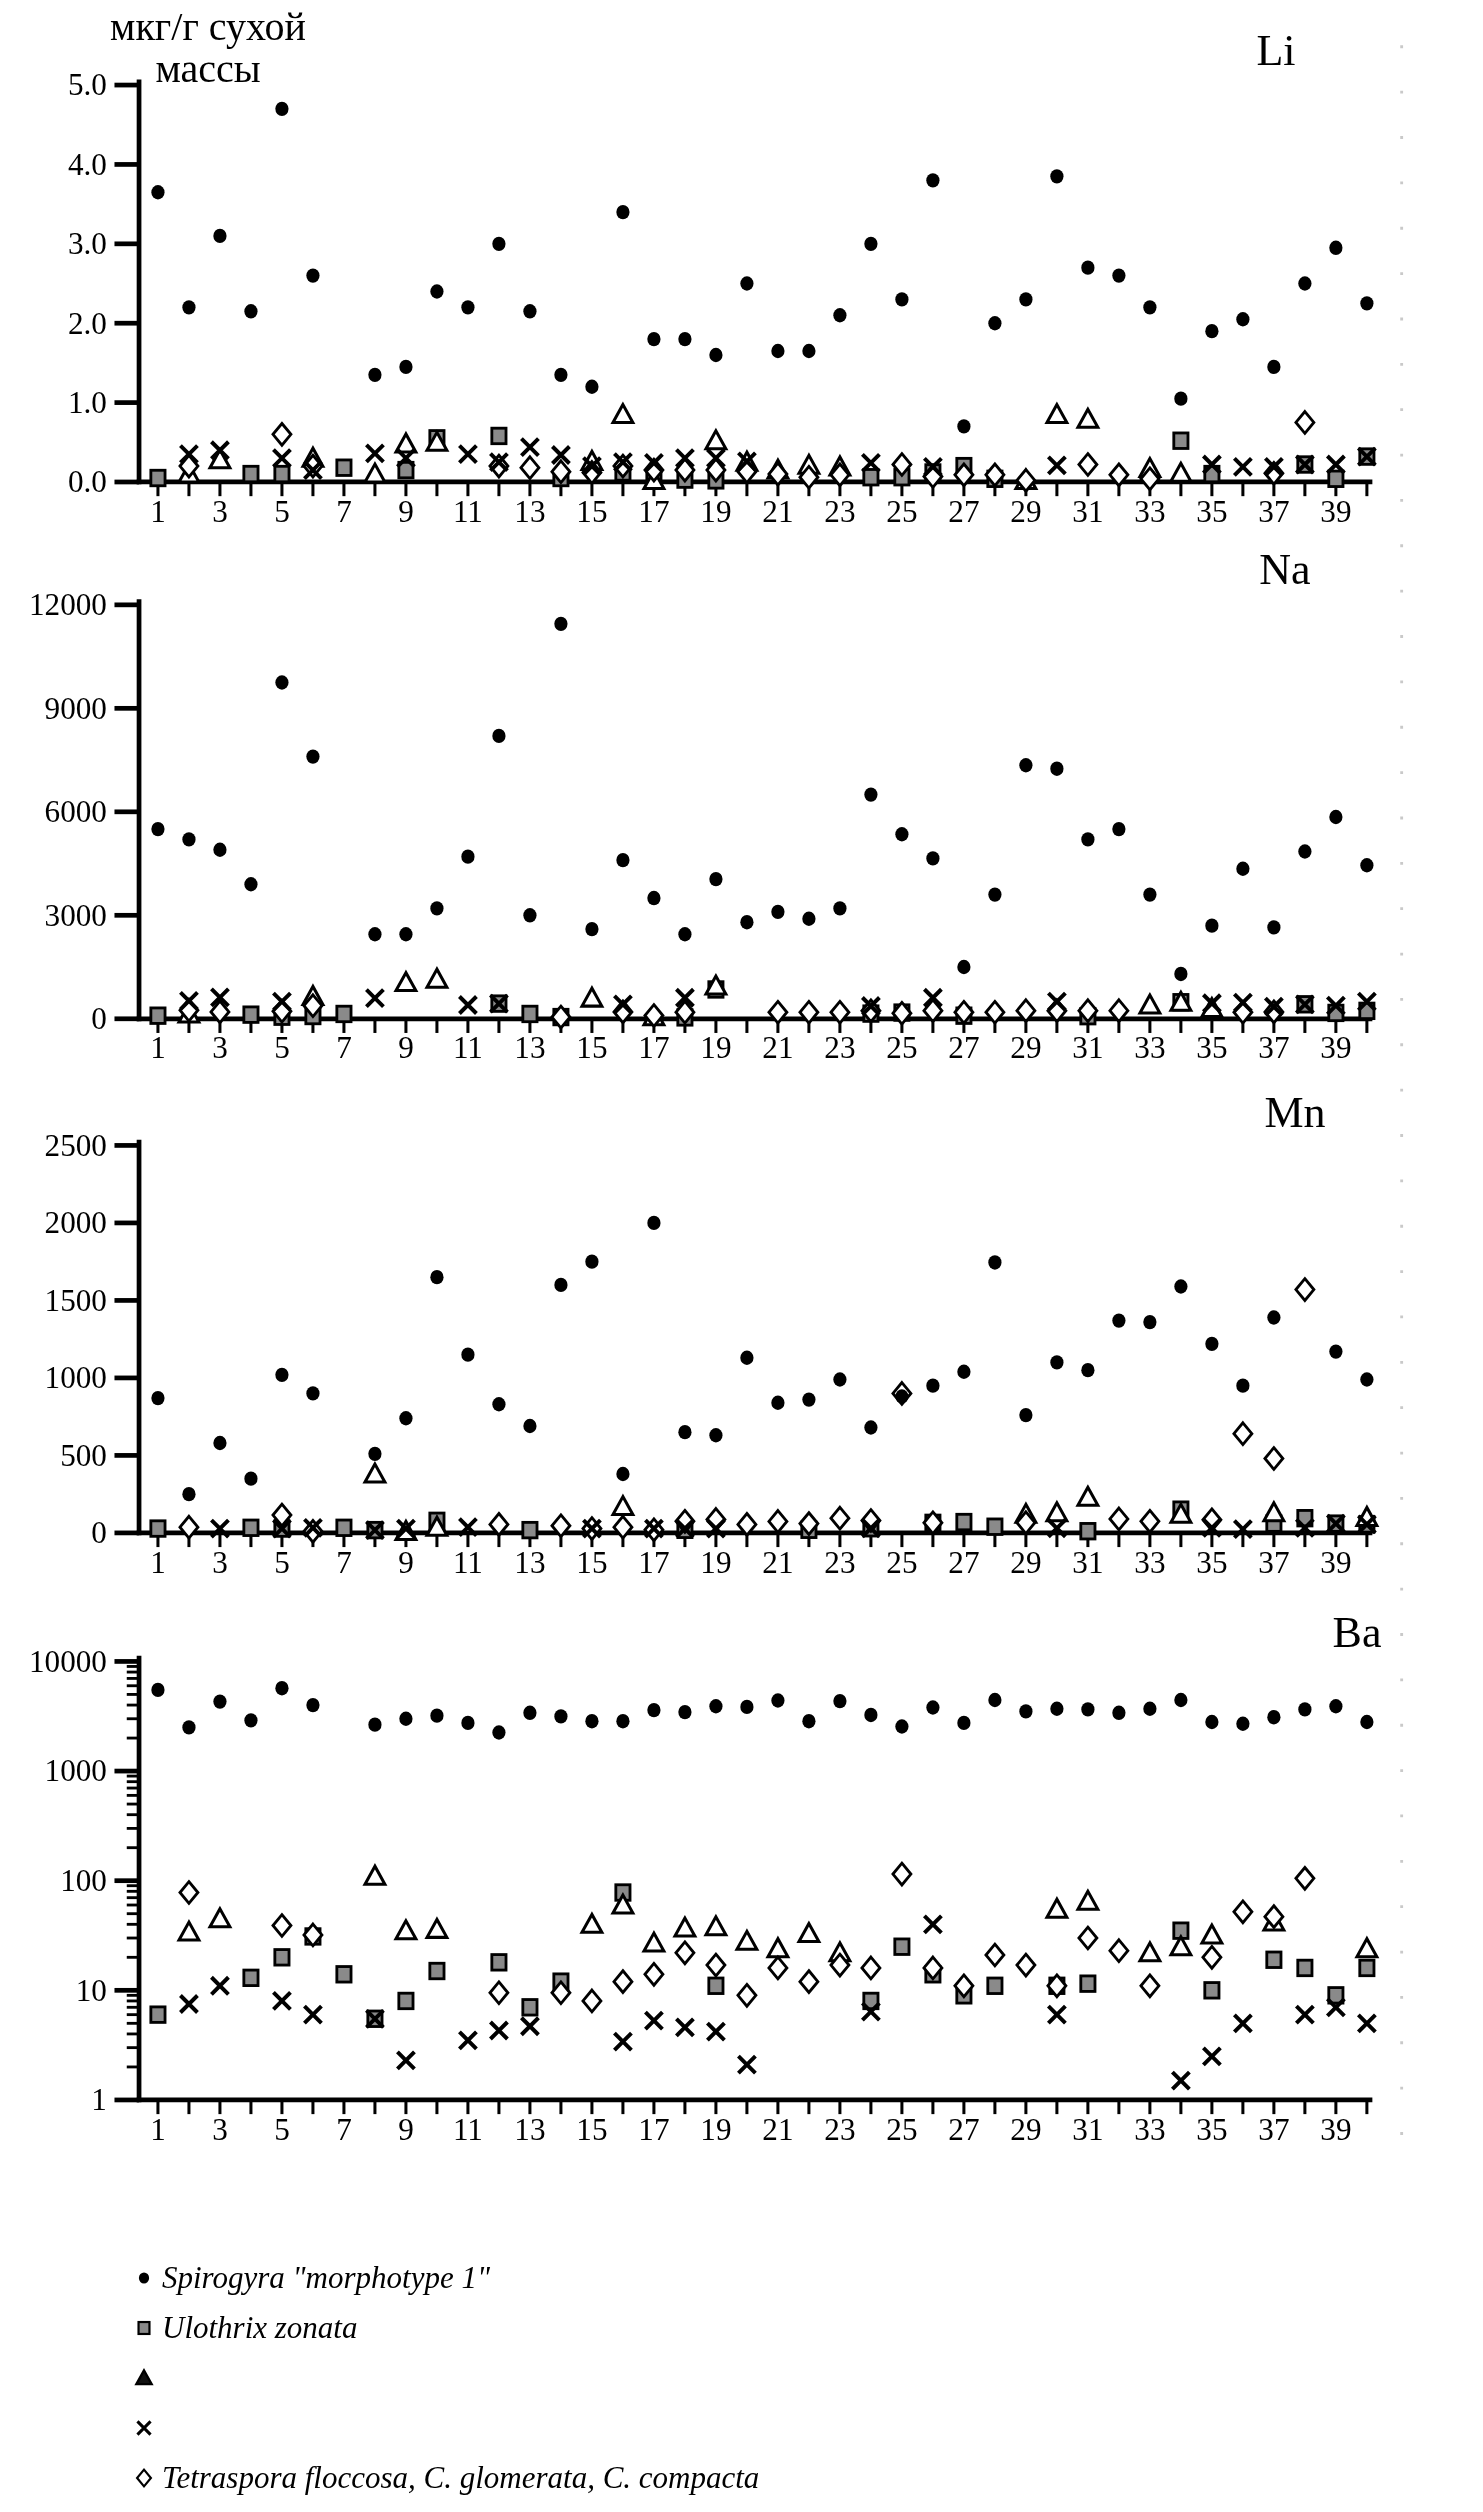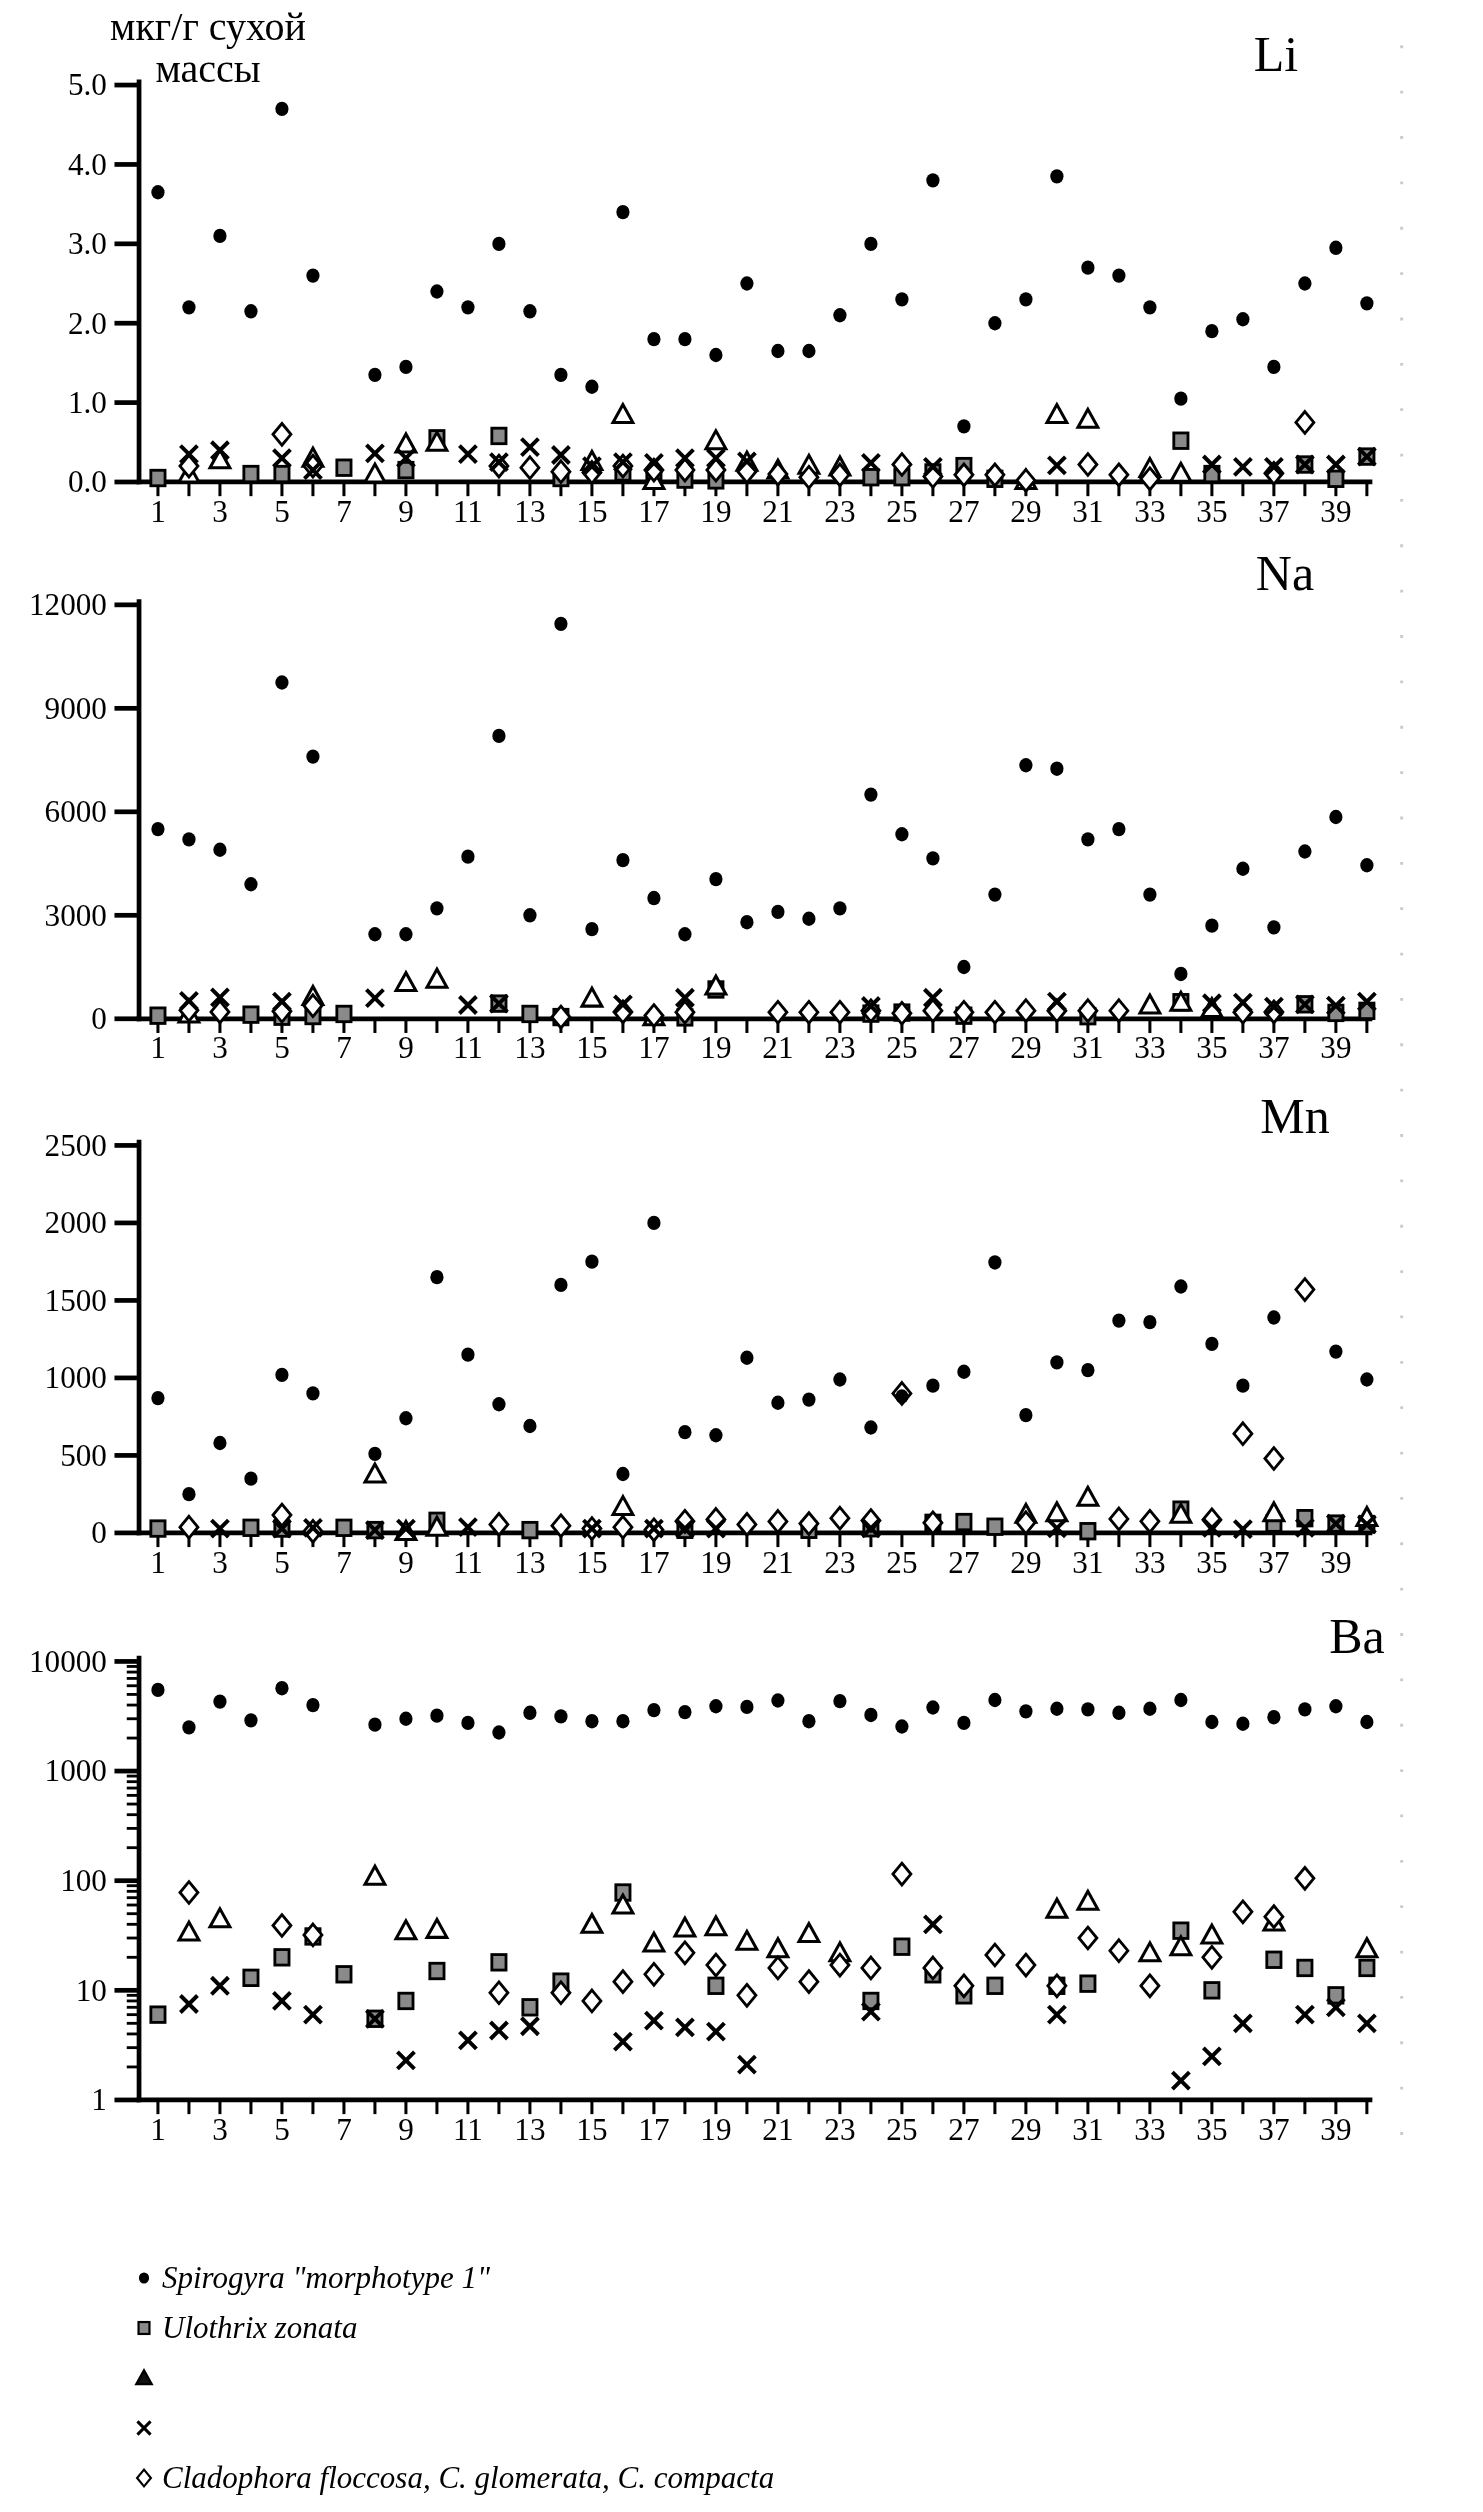--- a/index.html
+++ b/index.html
@@ -1,21 +1,21 @@
 <!DOCTYPE html>
 <html style="font-size:15px"><head>
 <meta charset="utf-8">
 <style>
   html,body{margin:0;padding:0;background:#ffffff;}
   body{width:1484px;height:2512px;position:relative;overflow:hidden;
        font-family:"Liberation Serif", serif;color:#000;}
   #plot-svg{position:absolute;left:0;top:0;}
   .units{position:absolute;left:85px;top:5.7px;width:246px;text-align:center;
          font-size:40px;line-height:42px;}
-  .chart-title{position:absolute;width:132px;text-align:center;font-size:50px;}
+  .chart-title{position:absolute;width:132px;text-align:center;font-size:44px;}
   #title-li{left:1210px;top:24.6px;}
   #title-na{left:1219px;top:544px;}
   #title-mn{left:1229px;top:1087px;}
   #title-ba{left:1291px;top:1607px;}
   #legend{position:absolute;left:130px;top:2253px;}
   .legend-item{display:flex;align-items:center;height:50px;}
   .legend-marker{width:32px;height:28px;flex:0 0 32px;display:flex;align-items:center;}
   .legend-label{font-style:italic;font-size:31px;white-space:nowrap;}
 </style>
 </head>
@@ -918,16 +918,16 @@
           <path d="M 7.9799999999999995 7.9799999999999995 L 22.02 22.02 M 7.9799999999999995 22.02 L 22.02 7.9799999999999995" stroke="#000000" stroke-width="3.2760000000000002" fill="none"></path>
         </svg>
       </span>
     </div>
     <div class="legend-item">
       <span class="legend-marker">
         <svg width="28" height="28" viewBox="0 0 30 30">
           <path d="M 15 6.029999999999999 L 22.41 15 L 15 23.97 L 7.59 15 Z" fill="#fff" stroke="#000000" stroke-width="2.34"></path>
         </svg>
       </span>
-      <span class="legend-label">Cladophora floccosa, C. glomerata, C. compacta</span>
+      <span class="legend-label">Tetraspora floccosa, C. glomerata, C. compacta</span>
     </div>
   </div>
 
 
 </body></html>

